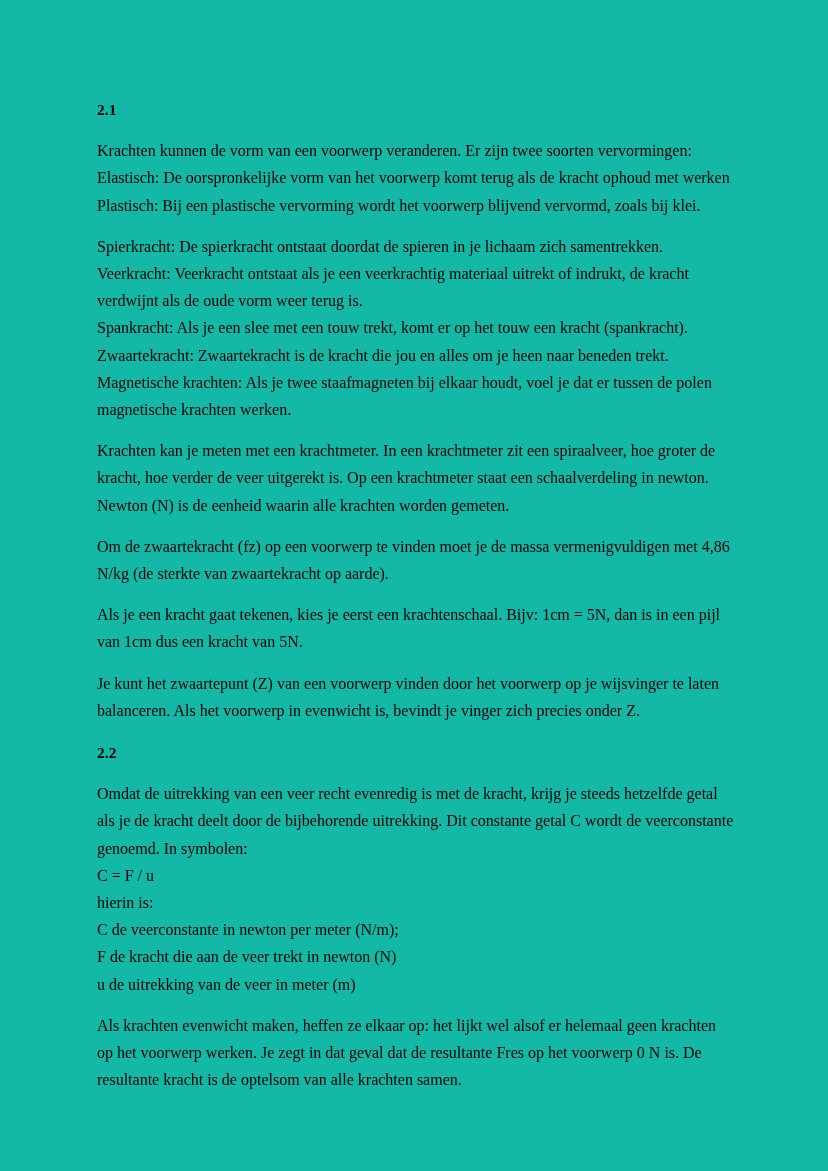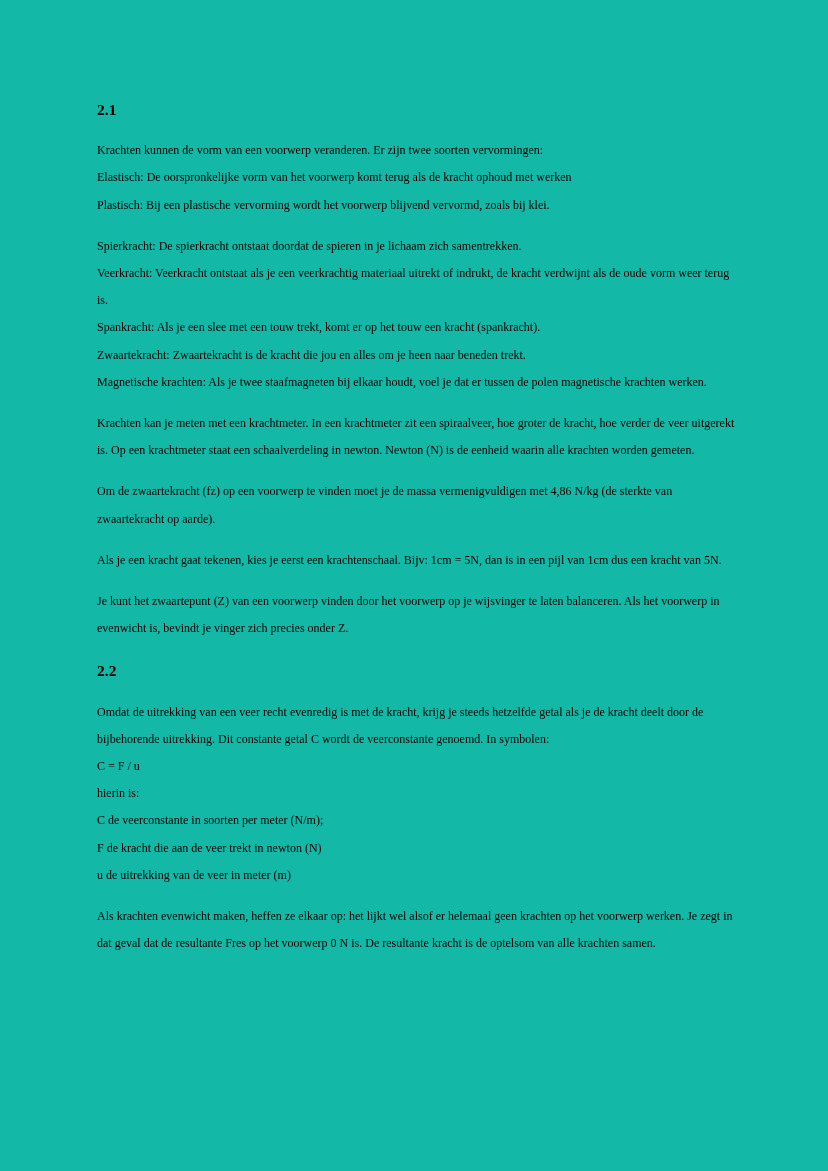--- a/index.html
+++ b/index.html
@@ -27,21 +27,21 @@
     top: 96px;
     width: 638px;
   }
   .heading {
     font-weight: bold;
     font-size: 15.5px;
     line-height: 27.2px;
     margin: 0;
   }
   .para {
-    font-size: 12px;
+    font-size: 16px;
     line-height: 27.2px;
     margin: 0;
     text-align: left;
     white-space: normal;
   }
   
   .gap-para { margin-top: 14px; }
   .gap-heading { margin-top: 15px; }
   b, .b {
     font-weight: normal;
@@ -78,21 +78,21 @@
         <span class="line"><span>Als je een kracht gaat tekenen, kies je eerst een krachtenschaal. Bijv: 1cm = 5N, dan is in een pijl van 1cm dus een kracht van 5N.</span></span>
       </div>
       <div class="para gap-para">
         <span class="line"><span>Je kunt het zwaartepunt (Z) van een voorwerp vinden door het voorwerp op je wijsvinger te laten balanceren. Als het voorwerp in evenwicht is, bevindt je vinger zich precies onder Z.</span></span>
       </div>
       <div class="heading gap-heading">2.2</div>
       <div class="para gap-para">
         <span class="line"><span>Omdat de uitrekking van een veer recht evenredig is met de kracht, krijg je steeds hetzelfde getal als je de kracht deelt door de bijbehorende uitrekking. Dit constante getal C wordt de veerconstante genoemd. In symbolen:</span></span>
         <span class="line"><span>C = F / u</span></span>
         <span class="line"><span>hierin is:</span></span>
-        <span class="line"><span>C de veerconstante in soorten per meter (N/m);</span></span>
+        <span class="line"><span>C de veerconstante in newton per meter (N/m);</span></span>
         <span class="line"><span>F de kracht die aan de veer trekt in newton (N)</span></span>
         <span class="line"><span>u de uitrekking van de veer in meter (m)</span></span>
       </div>
       <div class="para gap-para">
         <span class="line"><span>Als krachten evenwicht maken, heffen ze elkaar op: het lijkt wel alsof er helemaal geen krachten op het voorwerp werken. Je zegt in dat geval dat de resultante Fres op het voorwerp 0 N is. De resultante kracht is de optelsom van alle krachten samen.</span></span>
       </div>
     </div>
 </div>
 
 </body></html>

